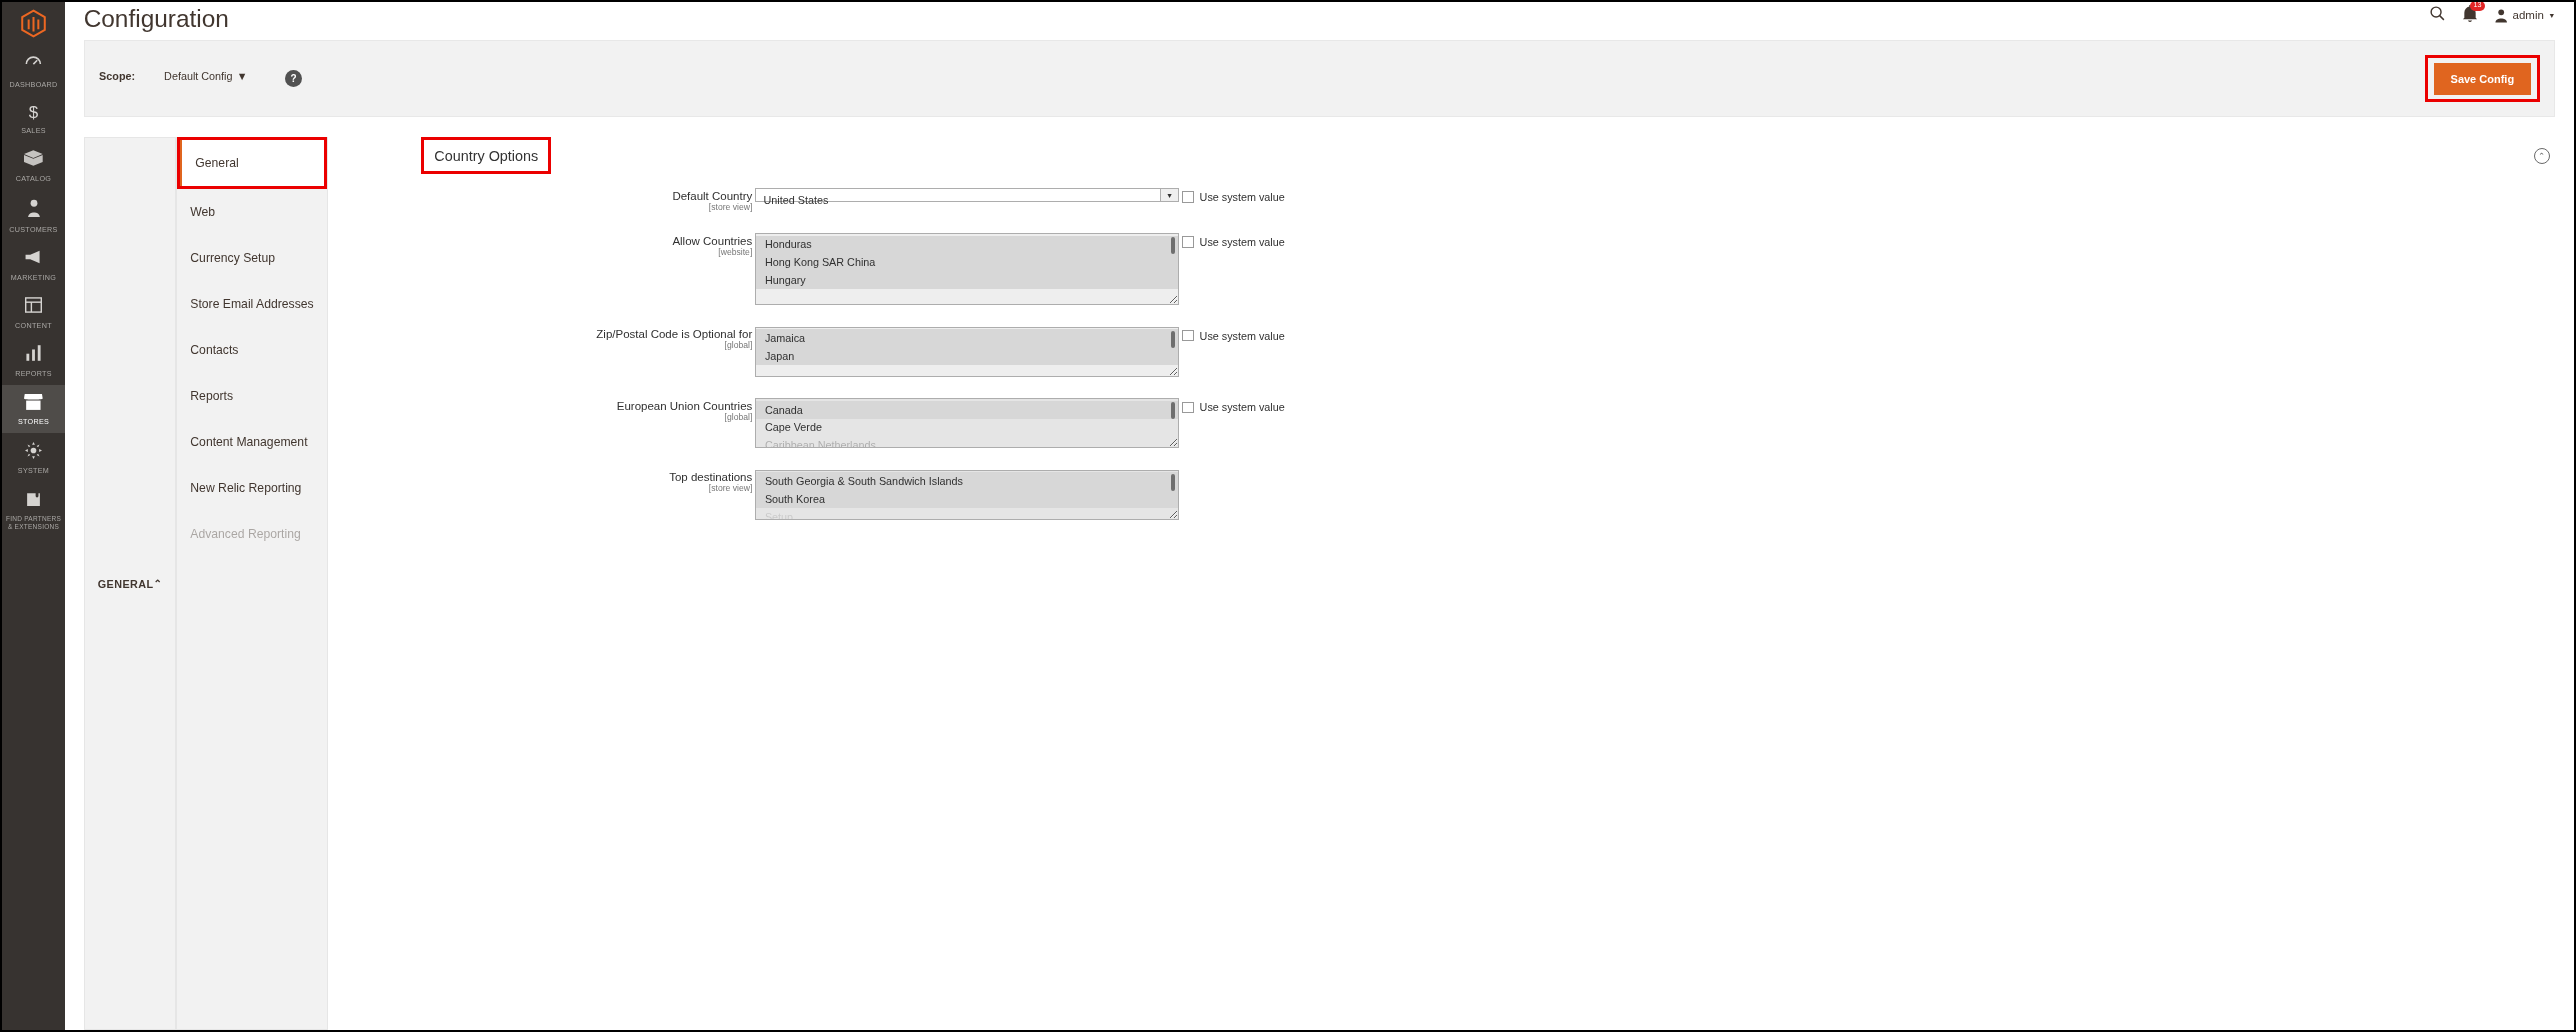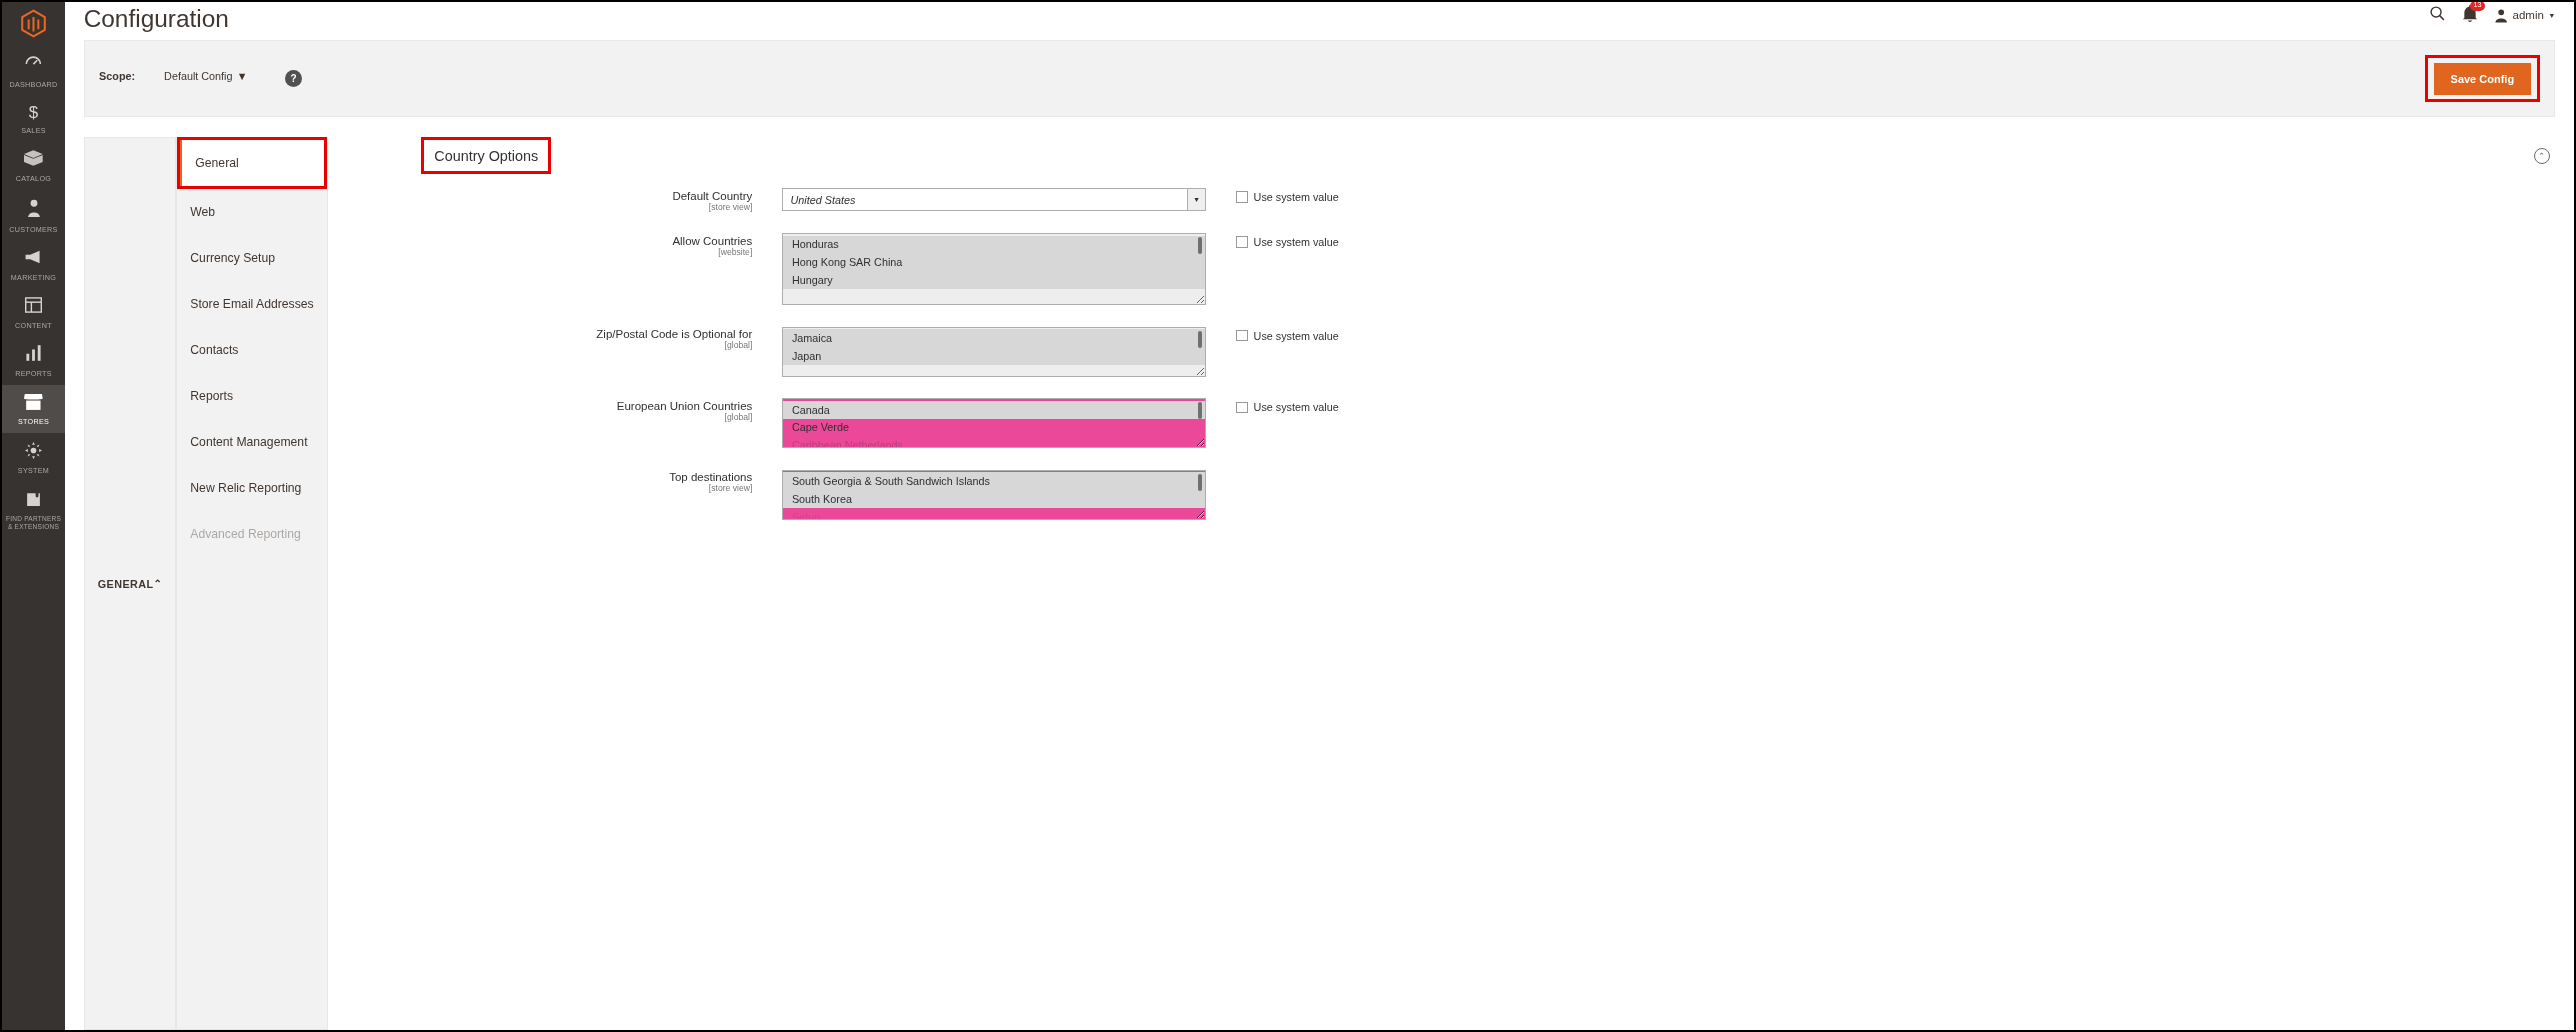--- a/index.html
+++ b/index.html
@@ -172,58 +172,57 @@
   }
   .collapse {
     width:16px; height:16px; border:0.7px solid #696969; border-radius:50%;
     display:flex; align-items:center; justify-content:center; font-size:8.6px; cursor:pointer;
     color:#696969;
   }
   .fields { margin-top: 14.4px; }
   .row {
     display: grid;
     grid-template-columns: 331px 424px 144px;
-    column-gap: 30px;
+    column-gap: 3px;
     align-items: start;
     margin-bottom: 21.6px;
   }
   .lbl { text-align: right; padding-top: 1.4px;}
   .lbl .main-lbl { font-size:11.5px; color:#303030;}
   .lbl .scope-lbl { font-size:8.6px; color:#777; }
   .ctl select,
   .ctl .fake-select,
   .ctl .multi {
     width: 100%;
     border:0.7px solid #adadad;
     background:#fff;
     font-size:10.8px;
     color:#303030;
   }
   .ctl .fake-select {
     display:flex;
-    height:23px;
-    font-style:italic;
+    height:14px;
   }
   .ctl .fake-select .val { flex:1; padding: 4.3px 7.2px; }
   .ctl .fake-select .cb {
     width:18.7px; background:#efefef; border-left:0.7px solid #adadad;
     display:flex; align-items:center; justify-content:center; font-size:7.2px;
   }
   .ctl .multi {
     height: auto;
     background:#eeeeee;
     position:relative;
     padding: 1.4px 0;
     resize: both;
     overflow:auto;
     min-width:216px;
   }
   .ctl .multi.h3 { height: 72px; }
   .ctl .multi.h2 { height: 50px; }
-  .ctl .multi.white { background:#ec4899; }
+  .ctl .multi.white { background:#e5e5e5; }
   .ctl .multi .opt {
     padding: 2.9px 8.6px;
     font-size:10.8px;
     cursor:pointer;
   }
   .ctl .multi .opt.sel { background:#d7d7d7;}
   .ctl .multi .sbthumb{
     position:absolute; right:2.9px; top:2.9px; width:4.3px; height:17px;
     background:#6f6f6f; border-radius:2.2px;
   }

